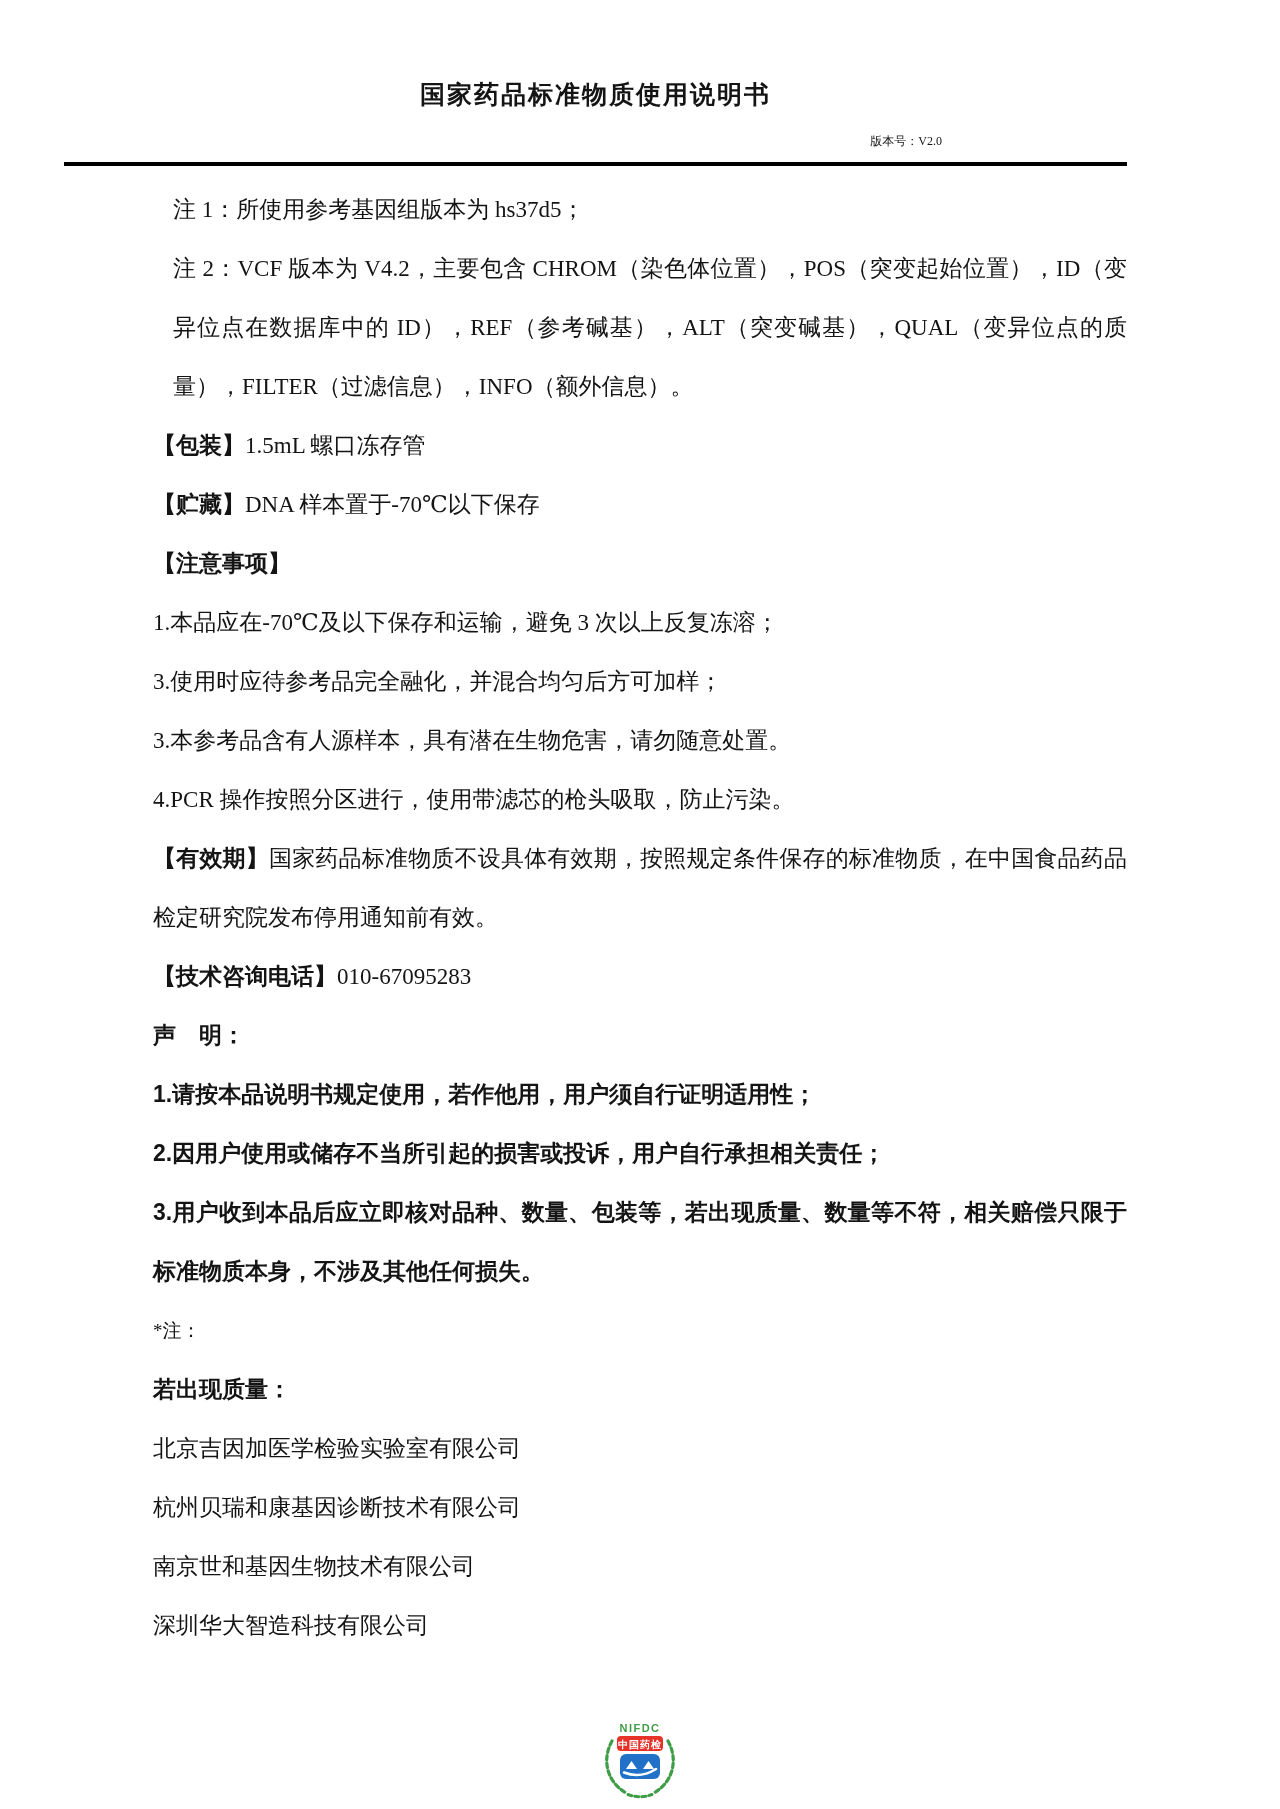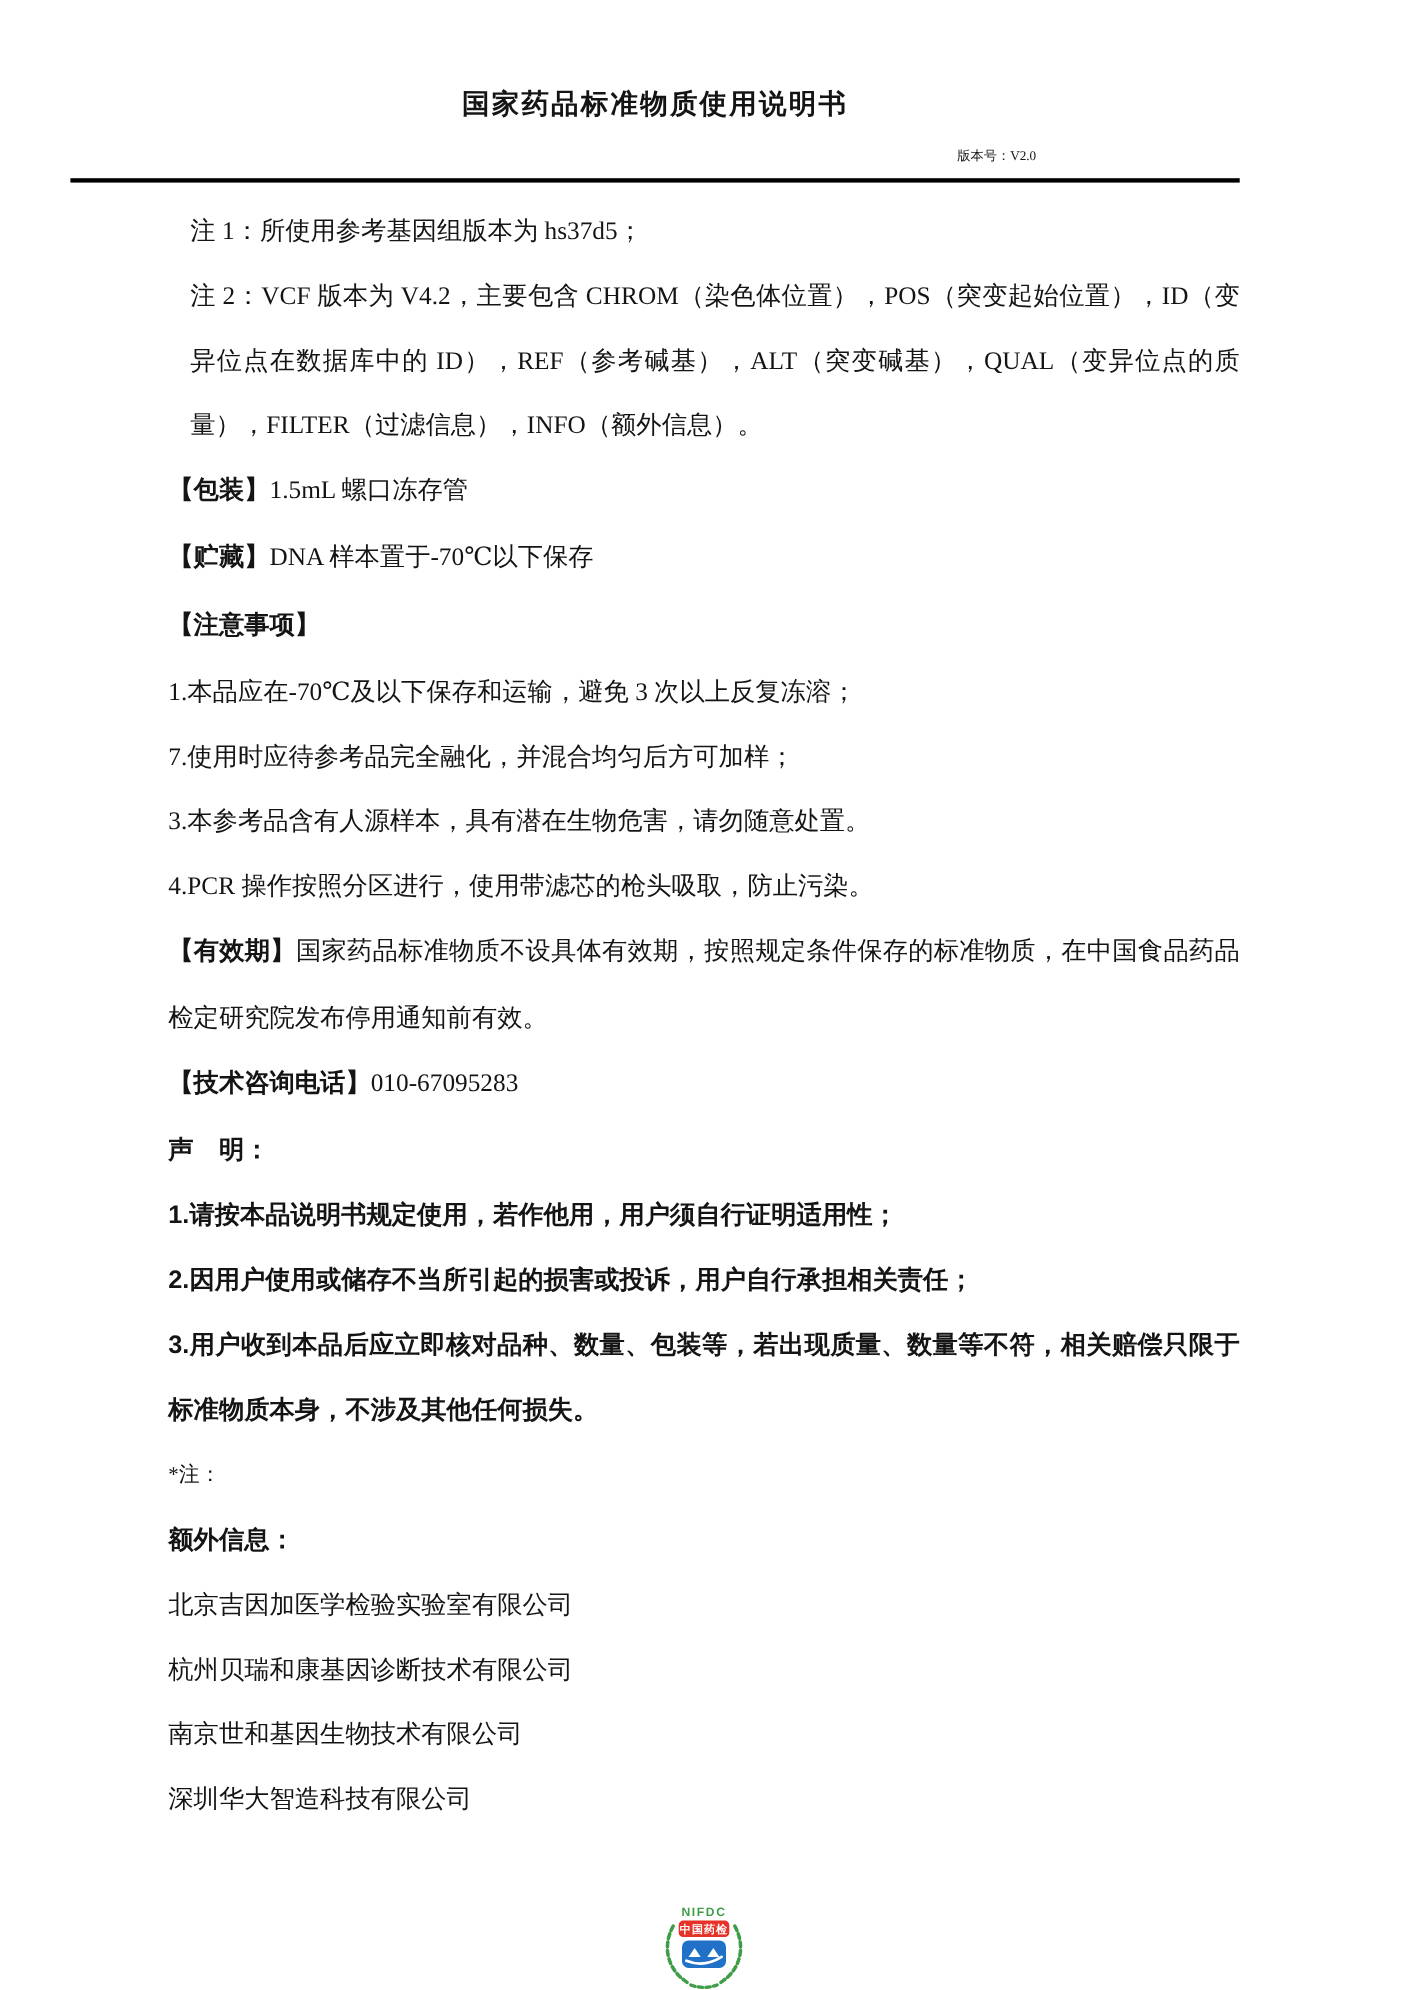--- a/index.html
+++ b/index.html
@@ -37,21 +37,21 @@
   
   .main {
     padding:14px 153px 0 153px;
     font-size:23px;
   }
   .main p { line-height:59px; }
   .justify { text-align:justify; text-align-last:left; }
   .note-block { margin-left:20px; }
   .lbl {
     font-weight:700;
-    font-family:Liberation Mono, monospace;
+    font-family:Liberation Sans, sans-serif;
   }
   .bold-sans {
     font-weight:700;
     font-family:"Liberation Sans","DejaVu Sans",sans-serif;
   }
   .footnote { font-size:19px; }
   
   .footer {
     margin-top:62px;
     display:flex;
@@ -77,36 +77,36 @@
       <p class="justify">注 2：VCF 版本为 V4.2，主要包含 CHROM（染色体位置），POS（突变起始位置），ID（变异位点在数据库中的 ID），REF（参考碱基），ALT（突变碱基），QUAL（变异位点的质量），FILTER（过滤信息），INFO（额外信息）。</p>
     </div>
 
     <p><span class="lbl">【包装】</span><span>1.5mL 螺口冻存管</span></p>
 
     <p><span class="lbl">【贮藏】</span><span>DNA 样本置于-70℃以下保存</span></p>
 
     <p><span class="lbl">【注意事项】</span></p>
 
     <p>1.本品应在-70℃及以下保存和运输，避免 3 次以上反复冻溶；</p>
-    <p>7.使用时应待参考品完全融化，并混合均匀后方可加样；</p>
+    <p>3.使用时应待参考品完全融化，并混合均匀后方可加样；</p>
     <p>3.本参考品含有人源样本，具有潜在生物危害，请勿随意处置。</p>
     <p>4.PCR 操作按照分区进行，使用带滤芯的枪头吸取，防止污染。</p>
 
     <p class="justify"><span class="lbl">【有效期】</span><span>国家药品标准物质不设具体有效期，按照规定条件保存的标准物质，在中国食品药品检定研究院发布停用通知前有效。</span></p>
 
     <p><span class="lbl">【技术咨询电话】</span><span>010-67095283</span></p>
 
     <p class="bold-sans">声　明：</p>
     <p class="bold-sans">1.请按本品说明书规定使用，若作他用，用户须自行证明适用性；</p>
     <p class="bold-sans">2.因用户使用或储存不当所引起的损害或投诉，用户自行承担相关责任；</p>
     <p class="bold-sans justify">3.用户收到本品后应立即核对品种、数量、包装等，若出现质量、数量等不符，相关赔偿只限于标准物质本身，不涉及其他任何损失。</p>
 
     <p class="footnote">*注：</p>
 
-    <p class="bold-sans">额外信息：</p>
+    <p class="bold-sans">若出现质量：</p>
     <p>北京吉因加医学检验实验室有限公司</p>
     <p>杭州贝瑞和康基因诊断技术有限公司</p>
     <p>南京世和基因生物技术有限公司</p>
     <p>深圳华大智造科技有限公司</p>
   </div>
 
   <div class="footer">
     <div class="logo-wrap">
       <svg viewBox="0 0 86 84" width="86" height="84" aria-hidden="true">
 

